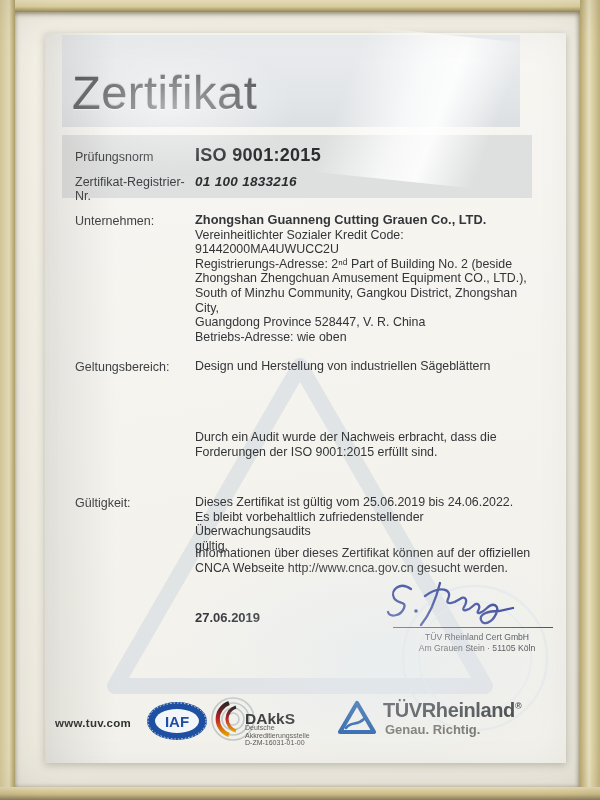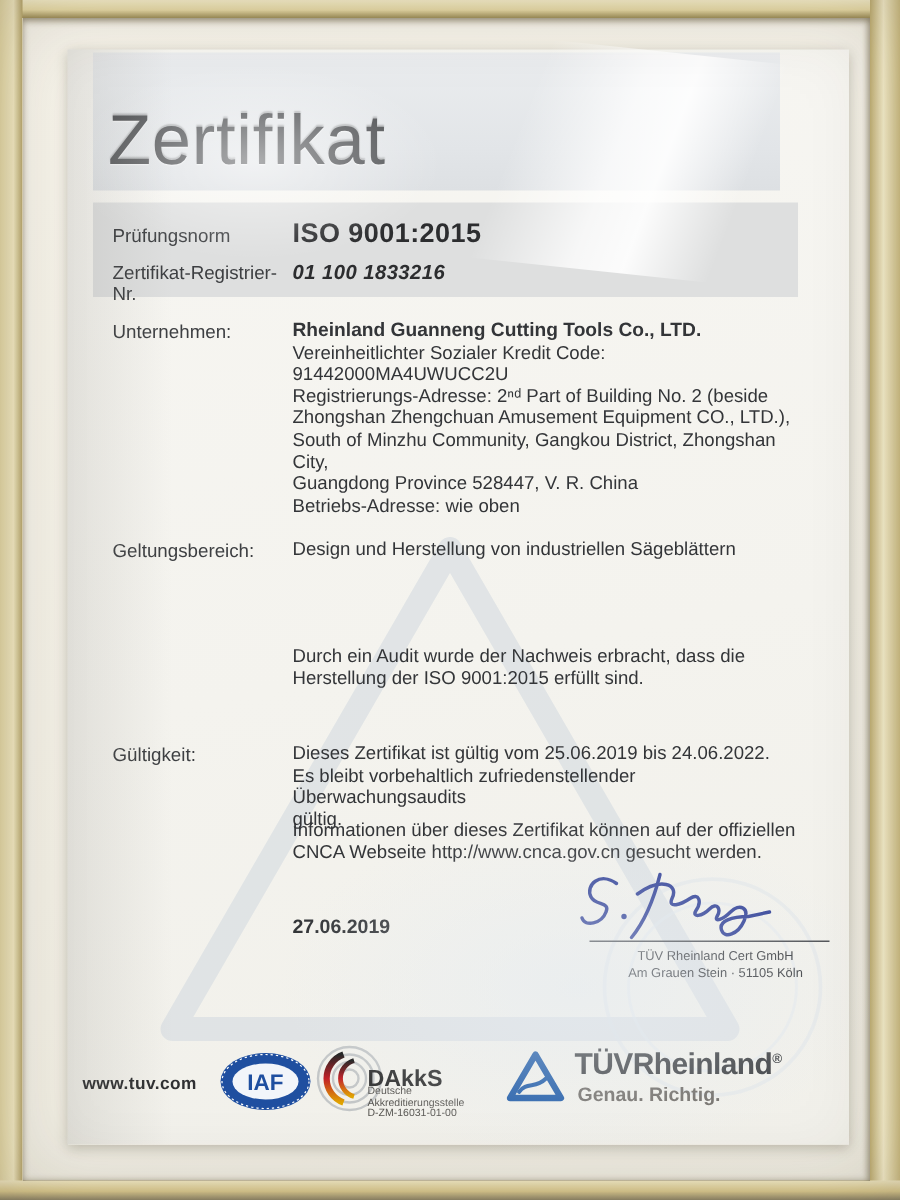--- a/index.html
+++ b/index.html
@@ -106,34 +106,34 @@
           <span class="val-big">ISO 9001:2015</span>
         </div>
         <div class="band-row" style="top:39px">
           <span class="label">Zertifikat-Registrier-Nr.</span>
           <span class="val-med">01 100 1833216</span>
         </div>
       </div>
 
       <div class="abs label field-label" style="top:181px">Unternehmen:</div>
       <div class="abs field-value" style="top:180px">
-        <div class="company-name">Rheinland Guanneng Cutting Tools Co., LTD.</div>
+        <div class="company-name">Zhongshan Guanneng Cutting Grauen Co., LTD.</div>
         <div class="pre">Vereinheitlichter Sozialer Kredit Code: 91442000MA4UWUCC2U
 Registrierungs-Adresse: 2ⁿᵈ Part of Building No. 2 (beside
 Zhongshan Zhengchuan Amusement Equipment CO., LTD.),
 South of Minzhu Community, Gangkou District, Zhongshan City,
 Guangdong Province 528447, V. R. China
 Betriebs-Adresse: wie oben</div>
       </div>
 
       <div class="abs label field-label" style="top:327px">Geltungsbereich:</div>
       <div class="abs field-value" style="top:326px">Design und Herstellung von industriellen Sägeblättern</div>
 
       <div class="abs field-value pre" style="top:397px">Durch ein Audit wurde der Nachweis erbracht, dass die
-Herstellung der ISO 9001:2015 erfüllt sind.</div>
+Forderungen der ISO 9001:2015 erfüllt sind.</div>
 
       <div class="abs label field-label" style="top:463px">Gültigkeit:</div>
       <div class="abs field-value pre" style="top:462px">Dieses Zertifikat ist gültig vom 25.06.2019 bis 24.06.2022.
 Es bleibt vorbehaltlich zufriedenstellender Überwachungsaudits
 gültig.</div>
       <div class="abs field-value pre" style="top:513px">Informationen über dieses Zertifikat können auf der offiziellen
 CNCA Webseite http://www.cnca.gov.cn gesucht werden.</div>
 
       <div class="abs date-text">27.06.2019</div>
 

